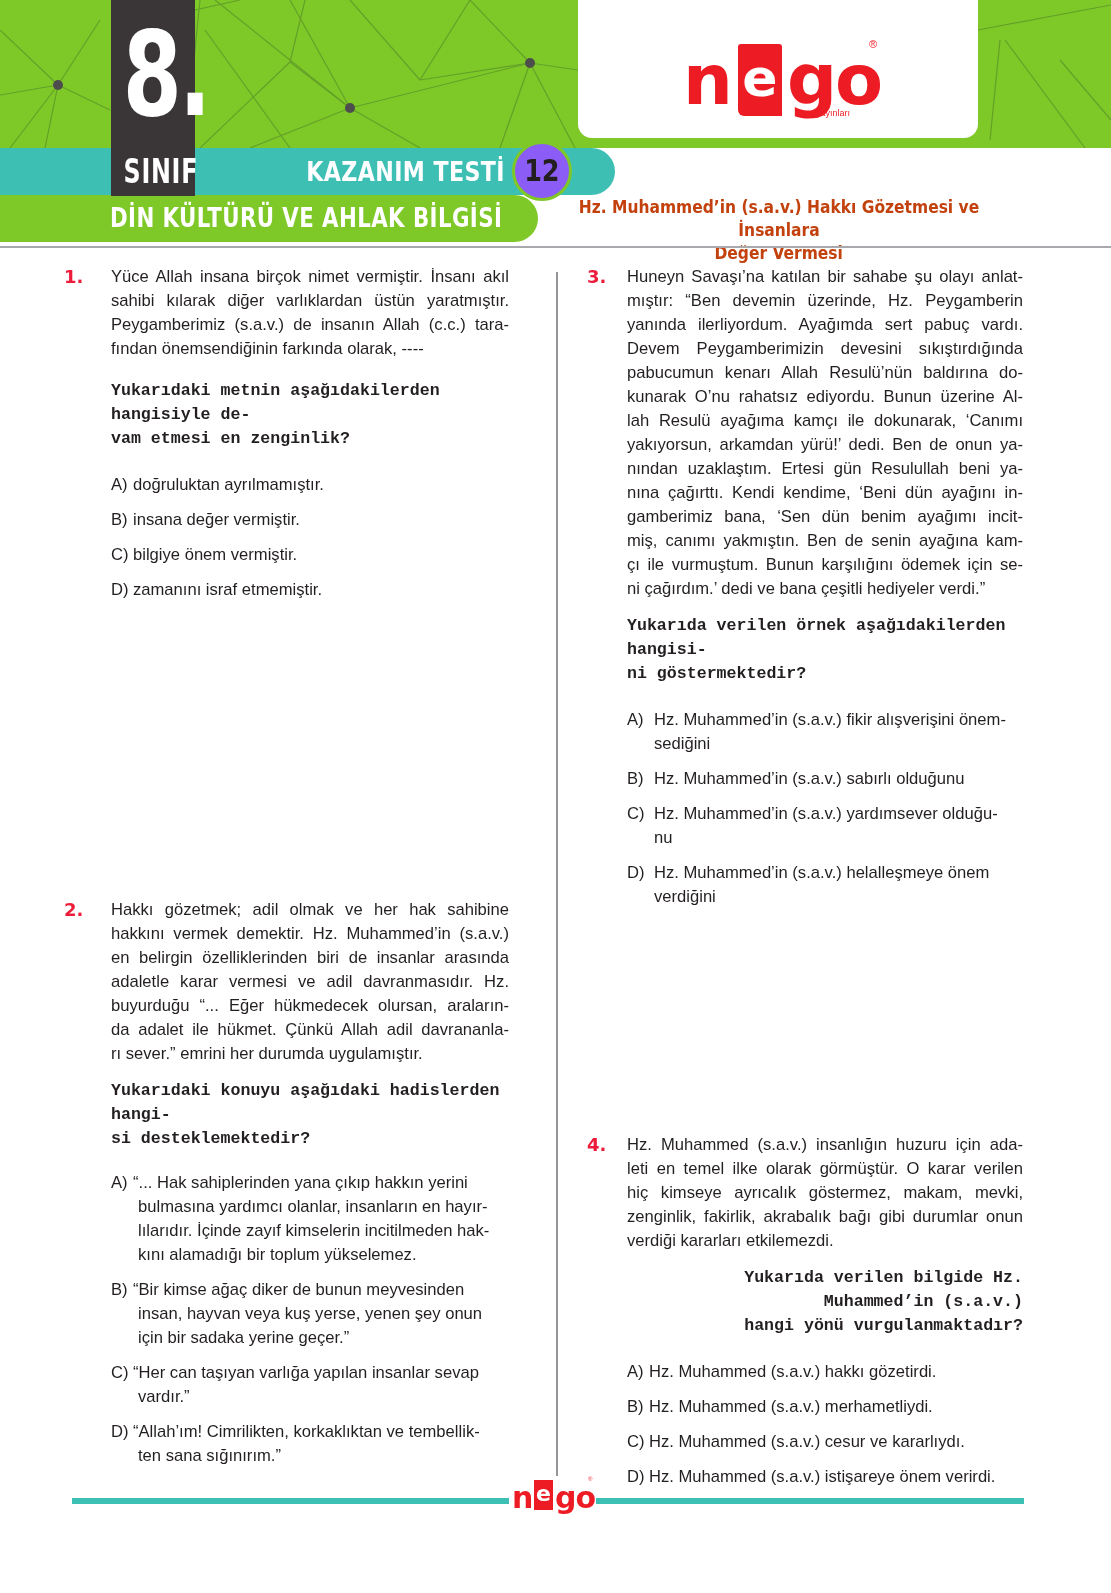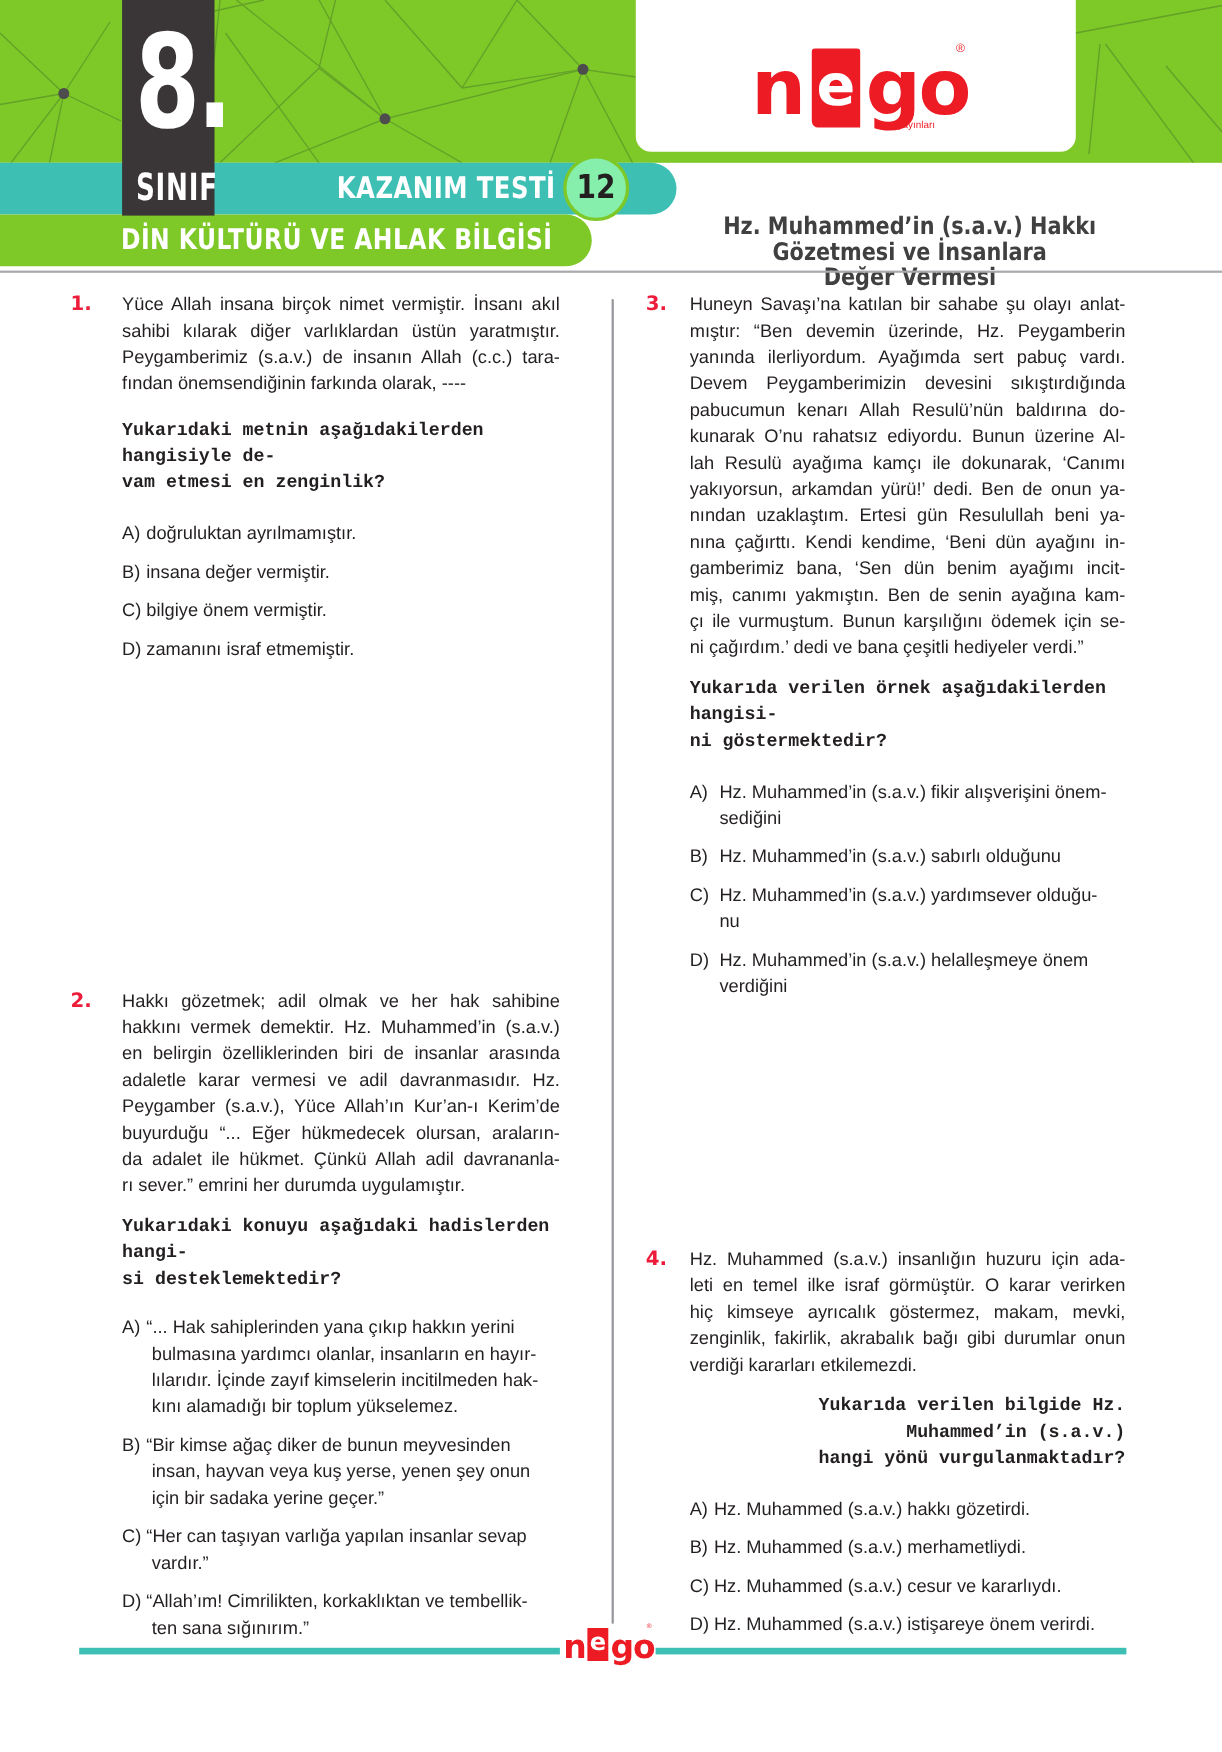--- a/index.html
+++ b/index.html
@@ -10,24 +10,24 @@
   .header { position: absolute; left: 0; top: 0; width: 1111px; height: 250px; }
   .green-bg { position: absolute; left: 0; top: 0; width: 1111px; height: 148px; background: #7ec827; overflow: hidden; }
   .green-bg svg { position: absolute; left: 0; top: 0; }
   .logo-card { position: absolute; left: 578px; top: 0; width: 400px; height: 138px; background: #ffffff; border-radius: 0 0 14px 14px; }
   .teal-band { position: absolute; left: 0; top: 148px; width: 615px; height: 47px; background: #3dbfb4; border-radius: 0 24px 24px 0; }
   .green-band { position: absolute; left: 0; top: 195px; width: 538px; height: 47px; background: #7ec827; border-radius: 0 24px 24px 0; }
   .grade-box { position: absolute; left: 111px; top: 0; width: 84px; height: 196px; background: #3a3637; }
   .grade-num { position: absolute; left: 0; top: 4px; width: 84px; text-align: center; font-family: "DejaVu Sans", sans-serif; font-weight: bold; font-size: 118px; line-height: 140px; color: #ffffff; letter-spacing: -4px; transform: scaleX(0.72); }
   .grade-label { position: absolute; left: 0; top: 148px; width: 84px; text-align: center; font-family: "DejaVu Sans", sans-serif; font-weight: bold; font-size: 34px; line-height: 46px; color: #ffffff; transform: scaleX(0.7); letter-spacing: 1px; }
   .test-label { position: absolute; left: 240px; top: 150px; width: 265px; text-align: right; font-family: "DejaVu Sans", sans-serif; font-weight: bold; font-size: 27px; line-height: 44px; color: #ffffff; transform: scaleX(0.82); transform-origin: right center; letter-spacing: 0.5px; }
-  .test-num-circle { position: absolute; left: 512px; top: 141px; width: 60px; height: 60px; border-radius: 50%; background: #86efac; border: 3px solid #7ec827; text-align: center; }
+  .test-num-circle { position: absolute; left: 512px; top: 141px; width: 60px; height: 60px; border-radius: 50%; background: #8b5cf6; border: 3px solid #7ec827; text-align: center; }
   .test-num { font-family: "DejaVu Sans", sans-serif; font-weight: bold; font-size: 30px; line-height: 54px; color: #231f20; display: inline-block; transform: scaleX(0.85); }
   .subject { position: absolute; left: 110px; top: 195px; width: 420px; font-family: "DejaVu Sans", sans-serif; font-weight: bold; font-size: 26px; line-height: 46px; color: #ffffff; transform: scaleX(0.82); transform-origin: left center; letter-spacing: 0.5px; white-space: nowrap; }
-  .topic { position: absolute; left: 592px; top: 195px; width: 470px; text-align: center; font-family: "DejaVu Sans", sans-serif; font-weight: bold; font-size: 22px; line-height: 23px; color: #404040; }
+  .topic { position: absolute; left: 544px; top: 195px; width: 470px; text-align: center; font-family: "DejaVu Sans", sans-serif; font-weight: bold; font-size: 18px; line-height: 23px; color: #c2410c; }
   .topic span { display: inline-block; transform: scaleX(0.86); }
   .header-rule { position: absolute; left: 0; top: 246px; width: 1111px; height: 2px; background: #a7a9ac; }
 
   
   .logo { position: absolute; left: 683px; top: 38px; width: 200px; height: 85px; }
   .logo-e-box { position: absolute; left: 55px; top: 6px; width: 44px; height: 72px; background: #ed1c24; border-radius: 3px 3px 0 6px; }
   .logo-e-char { position: absolute; left: 0; top: 8px; width: 44px; text-align: center; font-family: "DejaVu Sans", sans-serif; font-weight: bold; font-size: 52px; line-height: 52px; color: #ffffff; }
   .logo-n { position: absolute; left: 0; top: 0; font-family: "DejaVu Sans", sans-serif; font-weight: bold; font-size: 70px; line-height: 84px; color: #ed1c24; }
   .logo-go { position: absolute; left: 104px; top: 0; font-family: "DejaVu Sans", sans-serif; font-weight: bold; font-size: 70px; line-height: 84px; color: #ed1c24; letter-spacing: -2px; }
   .logo-reg { position: absolute; left: 186px; top: 0px; font-size: 11px; color: #ed1c24; }
@@ -183,21 +183,20 @@
 </div>
 
 <div class="question" style="left:64px; top:898px;">
   <span class="q-num">2.</span>
   <div class="q-body">
     <div class="q-text">
       <span class="ln">Hakkı gözetmek; adil olmak ve her hak sahibine</span>
       <span class="ln">hakkını vermek demektir. Hz. Muhammed’in (s.a.v.)</span>
       <span class="ln">en belirgin özelliklerinden biri de insanlar arasında</span>
       <span class="ln">adaletle karar vermesi ve adil davranmasıdır. Hz.</span>
-      <span class="ln">Peygamber (s.a.v.), Yüce Allah’ın Kur’an-ı Kerim’de</span>
       <span class="ln">buyurduğu “... Eğer hükmedecek olursan, araların-</span>
       <span class="ln">da adalet ile hükmet. Çünkü Allah adil davrananla-</span>
       <span class="ln last">rı sever.” emrini her durumda uygulamıştır.</span>
     </div>
     <div class="q-prompt" style="margin-top:13px;">
       <span class="ln">Yukarıdaki konuyu aşağıdaki hadislerden hangi-</span>
       <span class="ln">si desteklemektedir?</span>
     </div>
     <div class="options" style="margin-top:20px;">
       <div class="opt hang">
@@ -288,21 +287,21 @@
       </div>
     </div>
   </div>
 </div>
 
 <div class="question" style="left:587px; top:1133px;">
   <span class="q-num">4.</span>
   <div class="q-body" style="left:40px; width:396px;">
     <div class="q-text">
       <span class="ln">Hz. Muhammed (s.a.v.) insanlığın huzuru için ada-</span>
-      <span class="ln">leti en temel ilke israf görmüştür. O karar verirken</span>
+      <span class="ln">leti en temel ilke olarak görmüştür. O karar verilen</span>
       <span class="ln">hiç kimseye ayrıcalık göstermez, makam, mevki,</span>
       <span class="ln">zenginlik, fakirlik, akrabalık bağı gibi durumlar onun</span>
       <span class="ln last">verdiği kararları etkilemezdi.</span>
     </div>
     <div class="q-prompt" style="margin-top:13px;text-align:right;">
       <span class="ln">Yukarıda verilen bilgide Hz. Muhammed’in (s.a.v.)</span>
       <span class="ln">hangi yönü vurgulanmaktadır?</span>
     </div>
     <div class="options" style="margin-top:22px;">
       <div class="opt inline">

